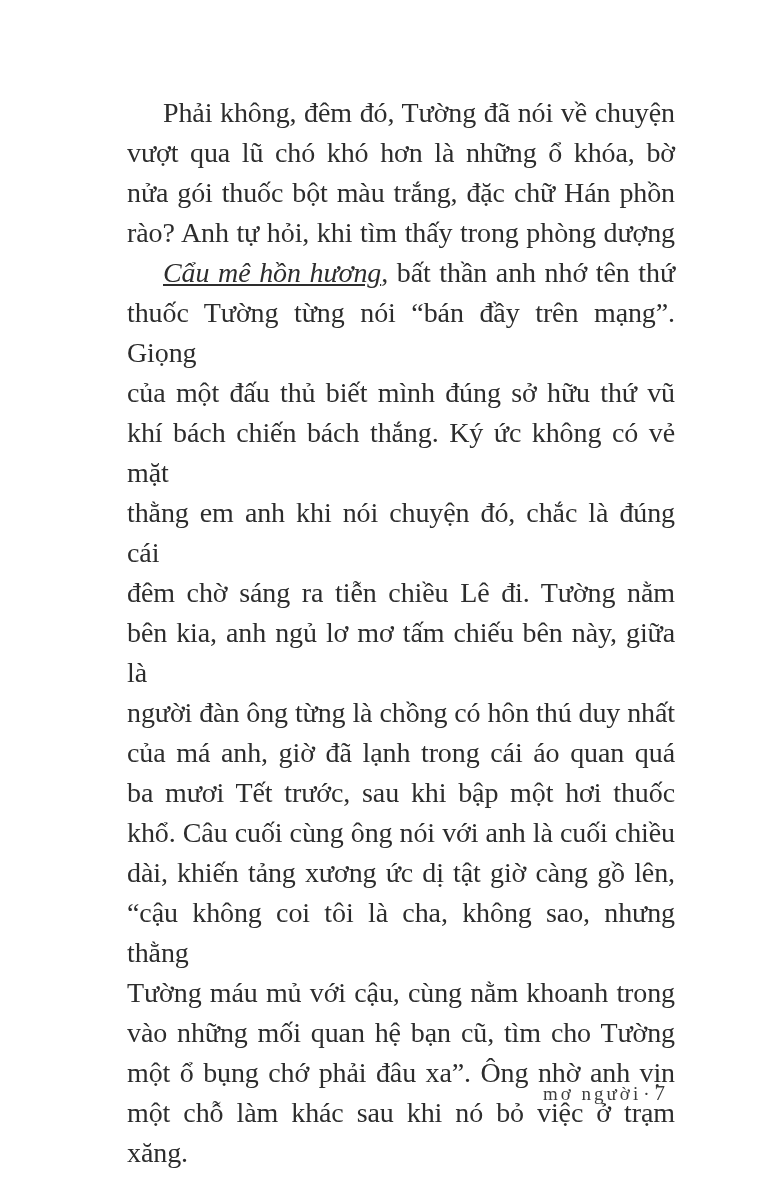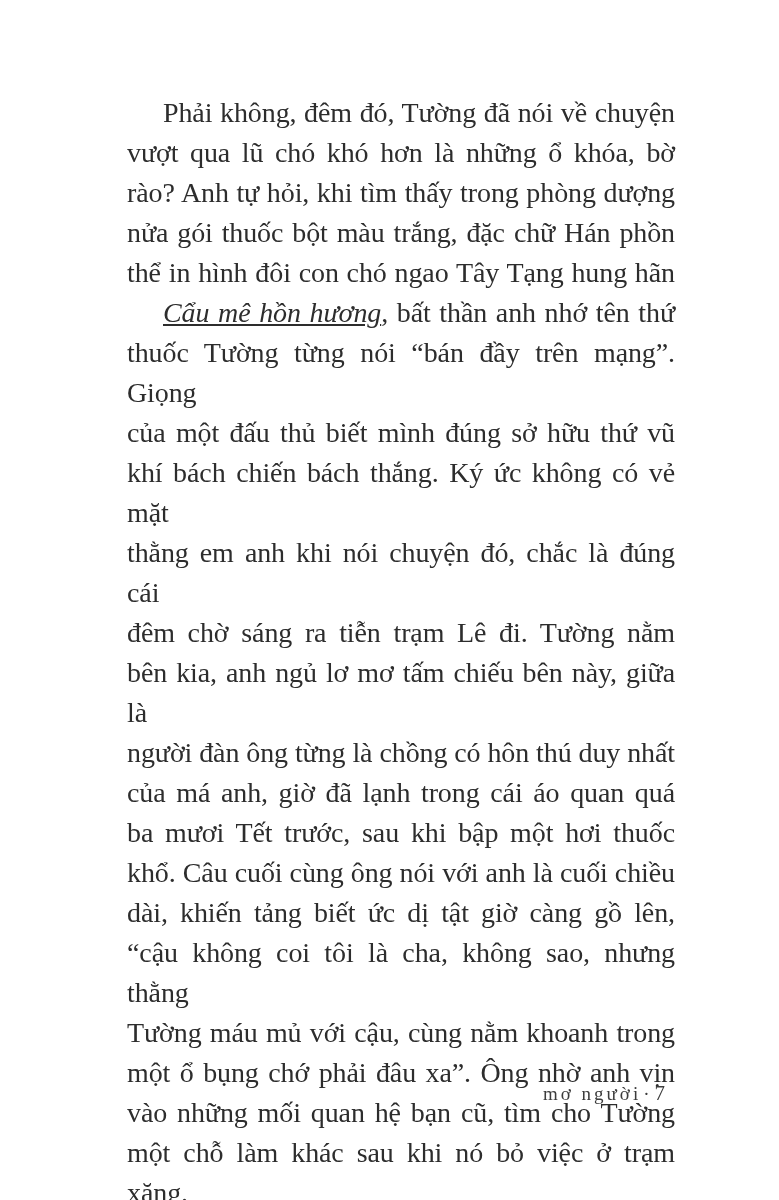--- a/index.html
+++ b/index.html
@@ -58,39 +58,38 @@
     letter-spacing: 0;
   }
 </style>
 </head>
 <body>
 
 <div class="body-text">
 
   <div class="line first">Phải không, đêm đó, Tường đã nói về chuyện</div>
   <div class="line">vượt qua lũ chó khó hơn là những ổ khóa, bờ</div>
+  <div class="line">nửa gói thuốc bột màu trắng, đặc chữ Hán phồn</div>
   <div class="line">rào? Anh tự hỏi, khi tìm thấy trong phòng dượng</div>
-  <div class="line">nửa gói thuốc bột màu trắng, đặc chữ Hán phồn</div>
-  <div class="line">thể in hình đôi con chó ngao Tây Tạng hung hãn</div>
 
   <div class="line first"><span class="italic">Cẩu mê hồn hương</span><span>, bất thần anh nhớ tên thứ</span></div>
   <div class="line">thuốc Tường từng nói “bán đầy trên mạng”. Giọng</div>
   <div class="line">của một đấu thủ biết mình đúng sở hữu thứ vũ</div>
   <div class="line">khí bách chiến bách thắng. Ký ức không có vẻ mặt</div>
   <div class="line">thằng em anh khi nói chuyện đó, chắc là đúng cái</div>
-  <div class="line">đêm chờ sáng ra tiễn trạm Lê đi. Tường nằm</div>
+  <div class="line">đêm chờ sáng ra tiễn chiều Lê đi. Tường nằm</div>
   <div class="line">bên kia, anh ngủ lơ mơ tấm chiếu bên này, giữa là</div>
   <div class="line">người đàn ông từng là chồng có hôn thú duy nhất</div>
   <div class="line">của má anh, giờ đã lạnh trong cái áo quan quá</div>
   <div class="line">ba mươi Tết trước, sau khi bập một hơi thuốc</div>
   <div class="line">khổ. Câu cuối cùng ông nói với anh là cuối chiều</div>
-  <div class="line">dài, khiến tảng biết ức dị tật giờ càng gồ lên,</div>
+  <div class="line">dài, khiến tảng xương ức dị tật giờ càng gồ lên,</div>
   <div class="line">“cậu không coi tôi là cha, không sao, nhưng thằng</div>
   <div class="line">Tường máu mủ với cậu, cùng nằm khoanh trong</div>
+  <div class="line">vào những mối quan hệ bạn cũ, tìm cho Tường</div>
   <div class="line">một ổ bụng chớ phải đâu xa”. Ông nhờ anh vịn</div>
-  <div class="line">vào những mối quan hệ bạn cũ, tìm cho Tường</div>
   <div class="line">một chỗ làm khác sau khi nó bỏ việc ở trạm xăng.</div>
 
 </div>
 
 <div class="page-footer">
   <span>mơ người</span><span class="sep">·</span><span class="pagenum">7</span>
 </div>
 
 </body></html>

